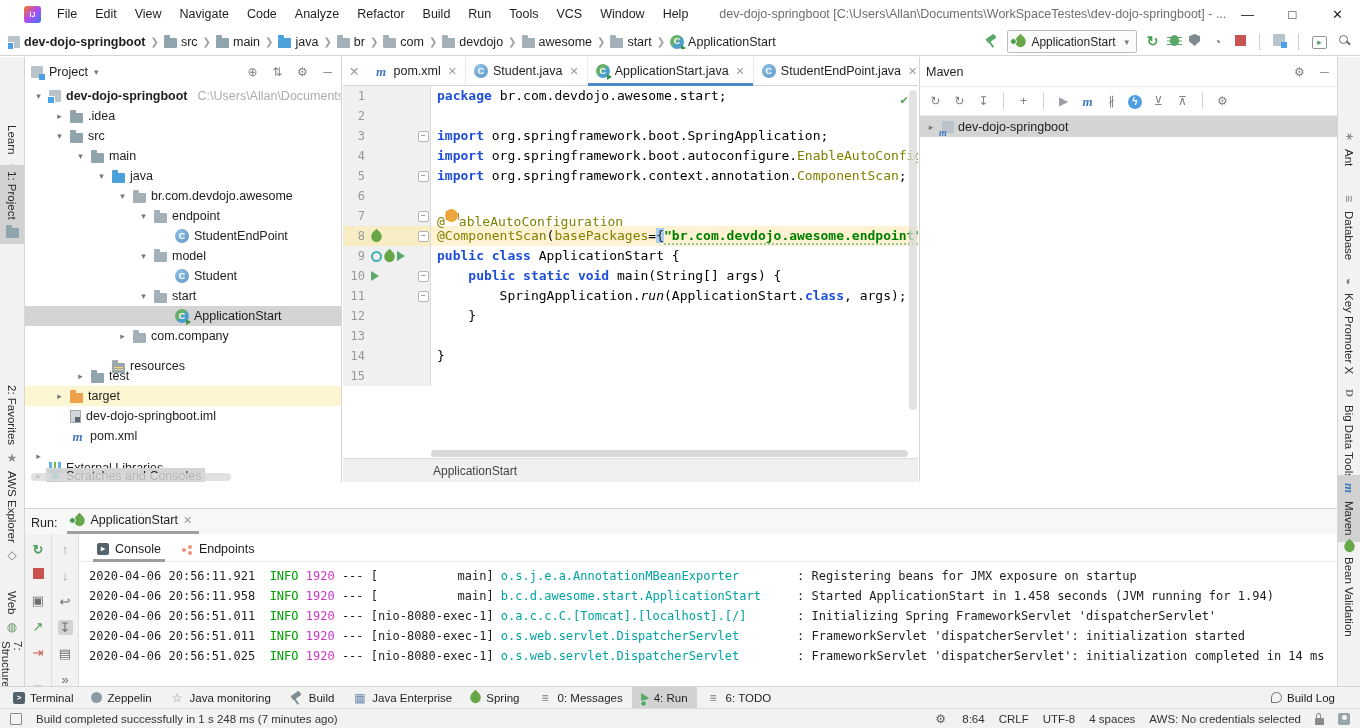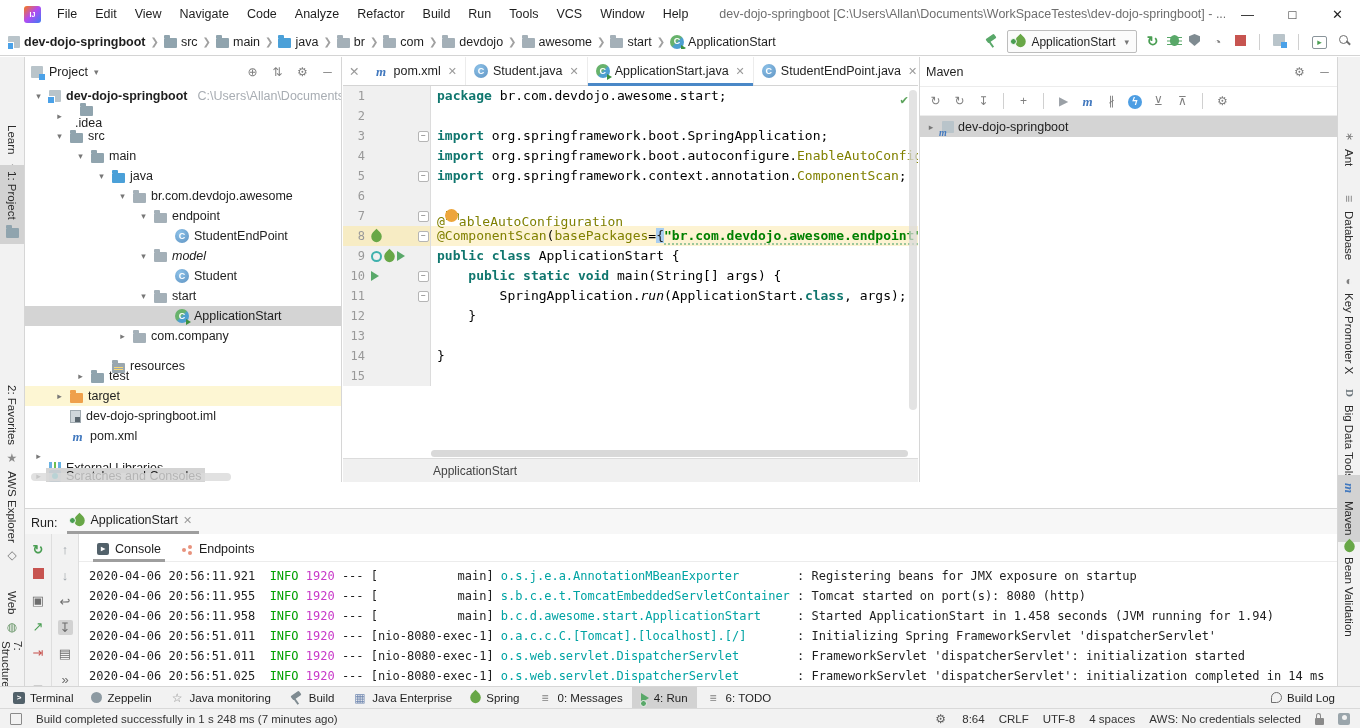--- a/index.html
+++ b/index.html
@@ -114,21 +114,21 @@
   .code{flex:1;position:relative;overflow:hidden;font-size:13px;line-height:20px;}
   .code-line{display:flex;height:20px;white-space:pre;}
   .gut{width:74px;flex:none;background:#f0f0f0;display:flex;align-items:center;justify-content:flex-start;color:#999;font-size:12px;}
   .gut .num{width:22px;text-align:right;flex:none;}
   .gut .gicons{display:flex;gap:2px;margin-left:6px;align-items:center;}
   .foldcol{width:13px;flex:none;background:#f0f0f0;border-right:1px solid #dcdcdc;display:flex;align-items:center;justify-content:center;}
   .foldbox{width:9px;height:9px;border:1px solid #b5b5b5;background:#fff;color:#777;font-size:8px;line-height:7px;text-align:center;border-radius:2px;}
   .ctext{padding-left:6px;}
   .code-line.caret .ctext-wrap,.code-line.caret{background:#fdf3d2;}
   .code-line.caret .gut,.code-line.caret .foldcol{background:#f7ecc4;}
-  .tk-k{color:#0f766e;font-weight:bold;}
+  .tk-k{color:#1d4ed8;font-weight:bold;}
   .tk-a{color:#808000;}
   .tk-ad{color:#808000;position:relative;display:inline-block;width:14px;overflow:hidden;}
   .tk-ad::after{content:'';position:absolute;left:0;top:3px;width:13px;height:13px;border-radius:50%;background:#eda63c;}
   .tk-str{color:#008000;font-weight:bold;border-bottom:2px dotted #9cc79c;}
   .tk-b{background:#a8cdf0;}
   .tk-p{color:#000;}
   .tk-i{color:#000;font-style:italic;}
   .insp-ok{position:absolute;right:10px;top:4px;color:#5ba35b;font-size:13px;}
   .vscroll{position:absolute;right:1px;top:4px;width:8px;height:320px;background:#d9d9d9;border-radius:4px;opacity:.75;}
   .ehscroll{height:9px;flex:none;position:relative;background:#fff;}
@@ -343,21 +343,21 @@
     <div class="tree-row" style="padding-left: 6px;">
           <span class="chev">▾</span>
           <span class="hoverchip" style="display: inline-flex; align-items: center; padding: 1px 3px;">
             <span class="ic ic-module"></span>
             <span class="lbl" style="font-weight: bold;">dev-dojo-springboot</span>
           </span>
           <span class="extra">C:\Users\Allan\Documents\W</span>
         </div>
         <div class="tree-row" style="padding-left: 27px;">
           <span class="chev">▸</span>
-          <span class="hoverchip" style="display: inline-flex; align-items: center; padding: 1px 3px; flex-direction: column;">
+          <span class="hoverchip" style="display: inline-flex; align-items: center; padding: 1px 3px;">
             <span class="ic ic-folder"></span>
             <span class="lbl">.idea</span>
           </span>
         </div>
         <div class="tree-row" style="padding-left: 27px;">
           <span class="chev">▾</span>
           <span class="hoverchip" style="display: inline-flex; align-items: center; padding: 1px 3px;">
             <span class="ic ic-folder"></span>
             <span class="lbl">src</span>
           </span>
@@ -392,21 +392,21 @@
         </div>
         <div class="tree-row" style="padding-left: 132px;">
           <span class="chev"></span>
           <span class="hoverchip" style="display: inline-flex; align-items: center; padding: 1px 3px;">
             <span class="ic ic-class">C</span>
             <span class="lbl">StudentEndPoint</span>
           </span>
         </div>
         <div class="tree-row" style="padding-left: 111px;">
           <span class="chev">▾</span>
-          <span class="hoverchip" style="display: inline-flex; align-items: flex-start; padding: 1px 3px; font-style: italic;">
+          <span class="hoverchip" style="display: inline-flex; align-items: flex-start; padding: 1px 3px;">
             <span class="ic ic-package"></span>
             <span class="lbl">model</span>
           </span>
         </div>
         <div class="tree-row" style="padding-left: 132px;">
           <span class="chev"></span>
           <span class="hoverchip" style="display: inline-flex; align-items: center; padding: 1px 3px;">
             <span class="ic ic-class">C</span>
             <span class="lbl">Student</span>
           </span>
@@ -608,21 +608,20 @@
               <span class="ic ic-console">▸</span>
               <span>Console</span>
             </div>
             <div class="ctab">
               <span class="ic ic-endpoints"></span>
               <span>Endpoints</span>
             </div>
           </div>
         <div class="logs mono" id="logs">
             <div class="log-line"><span>2020-04-06 20:56:11.921  </span><span class="lg-info">INFO</span><span> </span><span class="lg-pid">1920</span><span> --- [           main] </span><span class="lg-logger">o.s.j.e.a.AnnotationMBeanExporter       </span><span> : Registering beans for JMX exposure on startup</span></div>
-            <div class="log-line"><span>2020-04-06 20:56:11.955  </span><span class="lg-info">INFO</span><span> </span><span class="lg-pid">1920</span><span> --- [           main] </span><span class="lg-logger">s.b.c.e.t.TomcatEmbeddedServletContainer</span><span> : Tomcat started on port(s): 8080 (http)</span></div>
             <div class="log-line"><span>2020-04-06 20:56:11.958  </span><span class="lg-info">INFO</span><span> </span><span class="lg-pid">1920</span><span> --- [           main] </span><span class="lg-logger">b.c.d.awesome.start.ApplicationStart    </span><span> : Started ApplicationStart in 1.458 seconds (JVM running for 1.94)</span></div>
             <div class="log-line"><span>2020-04-06 20:56:51.011  </span><span class="lg-info">INFO</span><span> </span><span class="lg-pid">1920</span><span> --- [nio-8080-exec-1] </span><span class="lg-logger">o.a.c.c.C.[Tomcat].[localhost].[/]      </span><span> : Initializing Spring FrameworkServlet 'dispatcherServlet'</span></div>
             <div class="log-line"><span>2020-04-06 20:56:51.011  </span><span class="lg-info">INFO</span><span> </span><span class="lg-pid">1920</span><span> --- [nio-8080-exec-1] </span><span class="lg-logger">o.s.web.servlet.DispatcherServlet       </span><span> : FrameworkServlet 'dispatcherServlet': initialization started</span></div>
             <div class="log-line"><span>2020-04-06 20:56:51.025  </span><span class="lg-info">INFO</span><span> </span><span class="lg-pid">1920</span><span> --- [nio-8080-exec-1] </span><span class="lg-logger">o.s.web.servlet.DispatcherServlet       </span><span> : FrameworkServlet 'dispatcherServlet': initialization completed in 14 ms</span></div>
           </div>
       </div>
     </div>
   </div>
 
   <div class="bottombar" id="bottombar">

